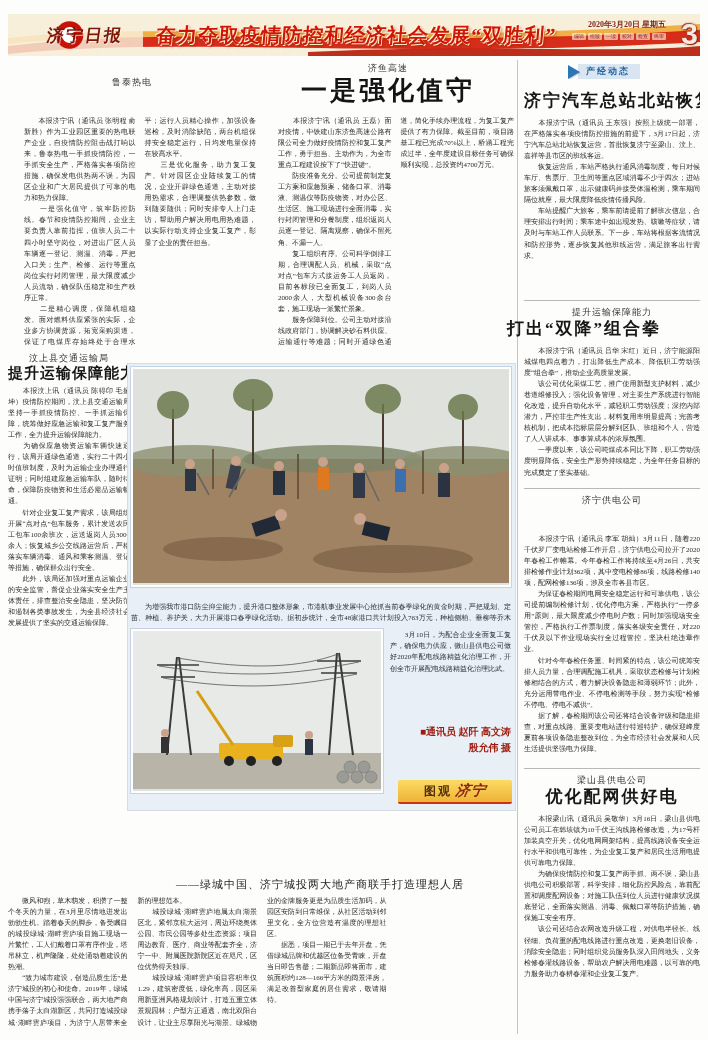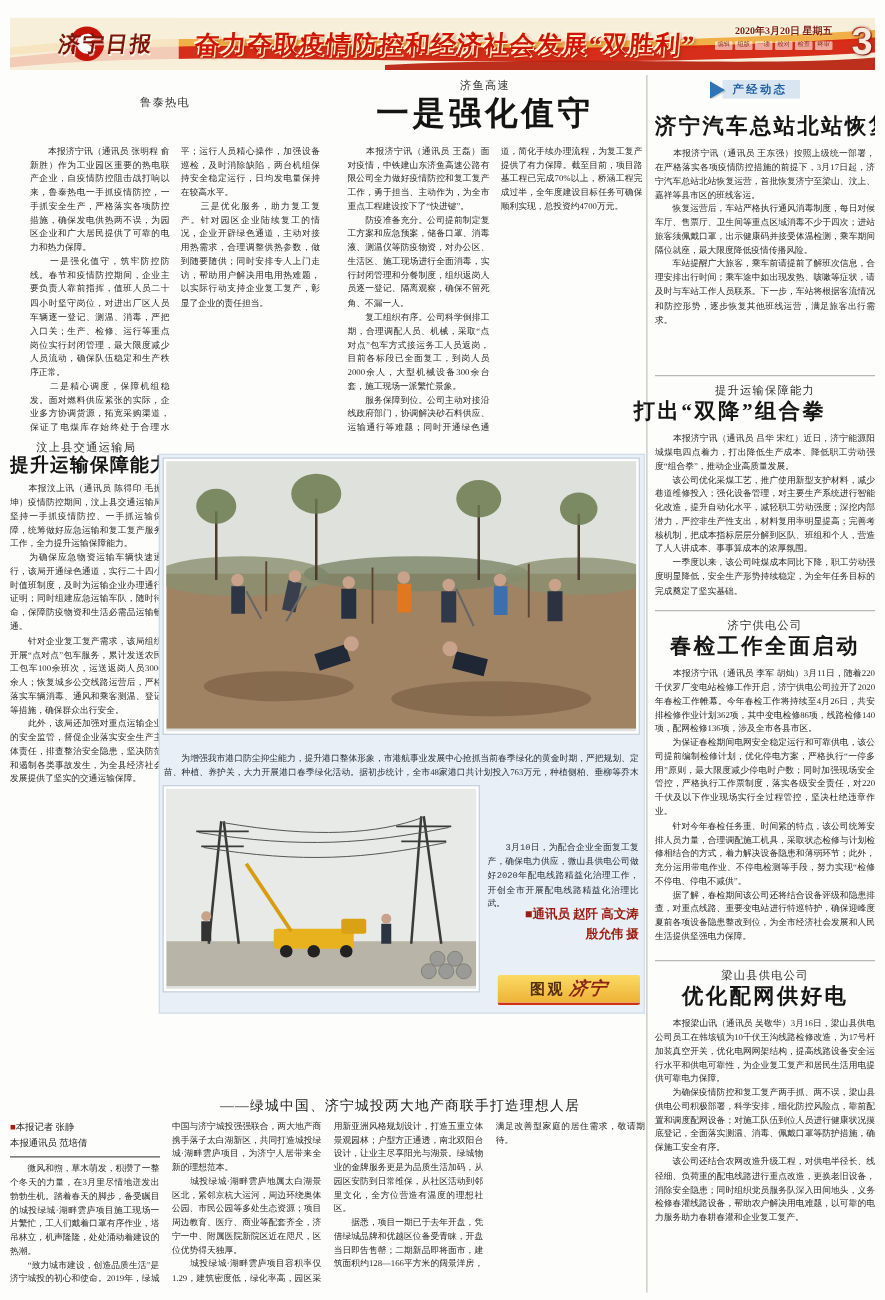--- a/index.html
+++ b/index.html
@@ -131,21 +131,20 @@
 
   <div class="abs kicker" style="left:524px;top:306px;width:176px;">提升运输保障能力</div>
   <div class="abs headline-md" style="left:496px;top:318px;width:176px;font-family:Liberation Serif, serif;">打出“双降”组合拳</div>
   <div class="abs art-body" style="left:524px;top:346px;width:176px;height:138px;">　　本报济宁讯（通讯员 吕华 宋红）近日，济宁能源阳城煤电四点着力，打出降低生产成本、降低职工劳动强度“组合拳”，推动企业高质量发展。
 　　该公司优化采煤工艺，推广使用新型支护材料，减少巷道维修投入；强化设备管理，对主要生产系统进行智能化改造，提升自动化水平，减轻职工劳动强度；深挖内部潜力，严控非生产性支出，材料复用率明显提高；完善考核机制，把成本指标层层分解到区队、班组和个人，营造了人人讲成本、事事算成本的浓厚氛围。
 　　一季度以来，该公司吨煤成本同比下降，职工劳动强度明显降低，安全生产形势持续稳定，为全年任务目标的完成奠定了坚实基础。</div>
 
   <div class="abs hr" style="left:524px;top:488px;width:176px;"></div>
 
   <div class="abs kicker" style="left:524px;top:494px;width:176px;">济宁供电公司</div>
-  <div class="abs headline-md" style="left:524px;top:506px;width:176px;">春检工作全面启动</div>
   <div class="abs art-body" style="left:524px;top:534px;width:176px;height:230px;">　　本报济宁讯（通讯员 李军 胡灿）3月11日，随着220千伏罗厂变电站检修工作开启，济宁供电公司拉开了2020年春检工作帷幕。今年春检工作将持续至4月26日，共安排检修作业计划362项，其中变电检修86项，线路检修140项，配网检修136项，涉及全市各县市区。
 　　为保证春检期间电网安全稳定运行和可靠供电，该公司提前编制检修计划，优化停电方案，严格执行“一停多用”原则，最大限度减少停电时户数；同时加强现场安全管控，严格执行工作票制度，落实各级安全责任，对220千伏及以下作业现场实行全过程管控，坚决杜绝违章作业。
 　　针对今年春检任务重、时间紧的特点，该公司统筹安排人员力量，合理调配施工机具，采取状态检修与计划检修相结合的方式，着力解决设备隐患和薄弱环节；此外，充分运用带电作业、不停电检测等手段，努力实现“检修不停电、停电不减供”。
 　　据了解，春检期间该公司还将结合设备评级和隐患排查，对重点线路、重要变电站进行特巡特护，确保迎峰度夏前各项设备隐患整改到位，为全市经济社会发展和人民生活提供坚强电力保障。</div>
 
   <div class="abs hr" style="left:524px;top:768px;width:176px;"></div>
 
   <div class="abs kicker" style="left:524px;top:774px;width:176px;">梁山县供电公司</div>
   <div class="abs headline-md" style="left:524px;top:786px;width:176px;">优化配网供好电</div>
   <div class="abs art-body" style="left:524px;top:814px;width:176px;height:220px;">　　本报梁山讯（通讯员 吴敬华）3月16日，梁山县供电公司员工在韩垓镇为10千伏王沟线路检修改造，为17号杆加装真空开关，优化电网网架结构，提高线路设备安全运行水平和供电可靠性，为企业复工复产和居民生活用电提供可靠电力保障。
@@ -260,37 +259,33 @@
       </g>
       <g>
         <rect x="28" y="106" width="8" height="16" fill="#333"></rect>
           <circle cx="32" cy="102" r="4" fill="#c9a28c"></circle>
         <rect x="172" y="108" width="8" height="16" fill="#2b3442"></rect>
           <circle cx="176" cy="104" r="4" fill="#c9a28c"></circle>
       </g>
     </svg>
   </div>
 
-  <div class="abs caption" style="left:390px;top:674px;width:121px;height:96px;font-family:Liberation Mono, monospace;">　　3月10日，为配合企业全面复工复产，确保电力供应，微山县供电公司做好2020年配电线路精益化治理工作，开创全市开展配电线路精益化治理比武。</div>
+  <div class="abs caption" style="left:390px;top:630px;width:121px;height:96px;">　　3月10日，为配合企业全面复工复产，确保电力供应，微山县供电公司做好2020年配电线路精益化治理工作，开创全市开展配电线路精益化治理比武。</div>
   <div class="abs credit" style="left:390px;top:724px;width:121px;">■通讯员 赵阡 高文涛
 殷允伟 摄</div>
 
   <div class="abs tu-badge" style="left:398px;top:780px;width:114px;height:24px;">
     <span class="tu-prefix">图观</span>
     <span class="tu-script">济宁</span>
   </div>
 
   <div class="abs subhead" style="left:130px;top:877px;width:380px;">——绿城中国、济宁城投两大地产商联手打造理想人居</div>
 
   <div class="abs" style="left:8px;top:896px;width:508px;height:138px;">
     <div class="cols4" style="height:138px;">
-      <div class="byline">
-        <span class="redsq">■</span><span>本报记者 张静</span><br>
-        <span>本报通讯员 范培倩</span>
-      </div>
       <div class="art-body">　　微风和煦，草木萌发，积攒了一整个冬天的力量，在3月里尽情地迸发出勃勃生机。踏着春天的脚步，备受瞩目的城投绿城·湖畔雲庐项目施工现场一片繁忙，工人们戴着口罩有序作业，塔吊林立，机声隆隆，处处涌动着建设的热潮。
 　　“致力城市建设，创造品质生活”是济宁城投的初心和使命。2019年，绿城中国与济宁城投强强联合，两大地产商携手落子太白湖新区，共同打造城投绿城·湖畔雲庐项目，为济宁人居带来全新的理想范本。
 　　城投绿城·湖畔雲庐地属太白湖景区北，紧邻京杭大运河，周边环绕奥体公园、市民公园等多处生态资源；项目周边教育、医疗、商业等配套齐全，济宁一中、附属医院新院区近在咫尺，区位优势得天独厚。
 　　城投绿城·湖畔雲庐项目容积率仅1.29，建筑密度低，绿化率高，园区采用新亚洲风格规划设计，打造五重立体景观园林；户型方正通透，南北双阳台设计，让业主尽享阳光与湖景。绿城物业的金牌服务更是为品质生活加码，从园区安防到日常维保，从社区活动到邻里文化，全方位营造有温度的理想社区。
 　　据悉，项目一期已于去年开盘，凭借绿城品牌和优越区位备受青睐，开盘当日即告售罄；二期新品即将面市，建筑面积约128—166平方米的阔景洋房，满足改善型家庭的居住需求，敬请期待。</div>
     </div>
   </div>
 
 </div>
 

